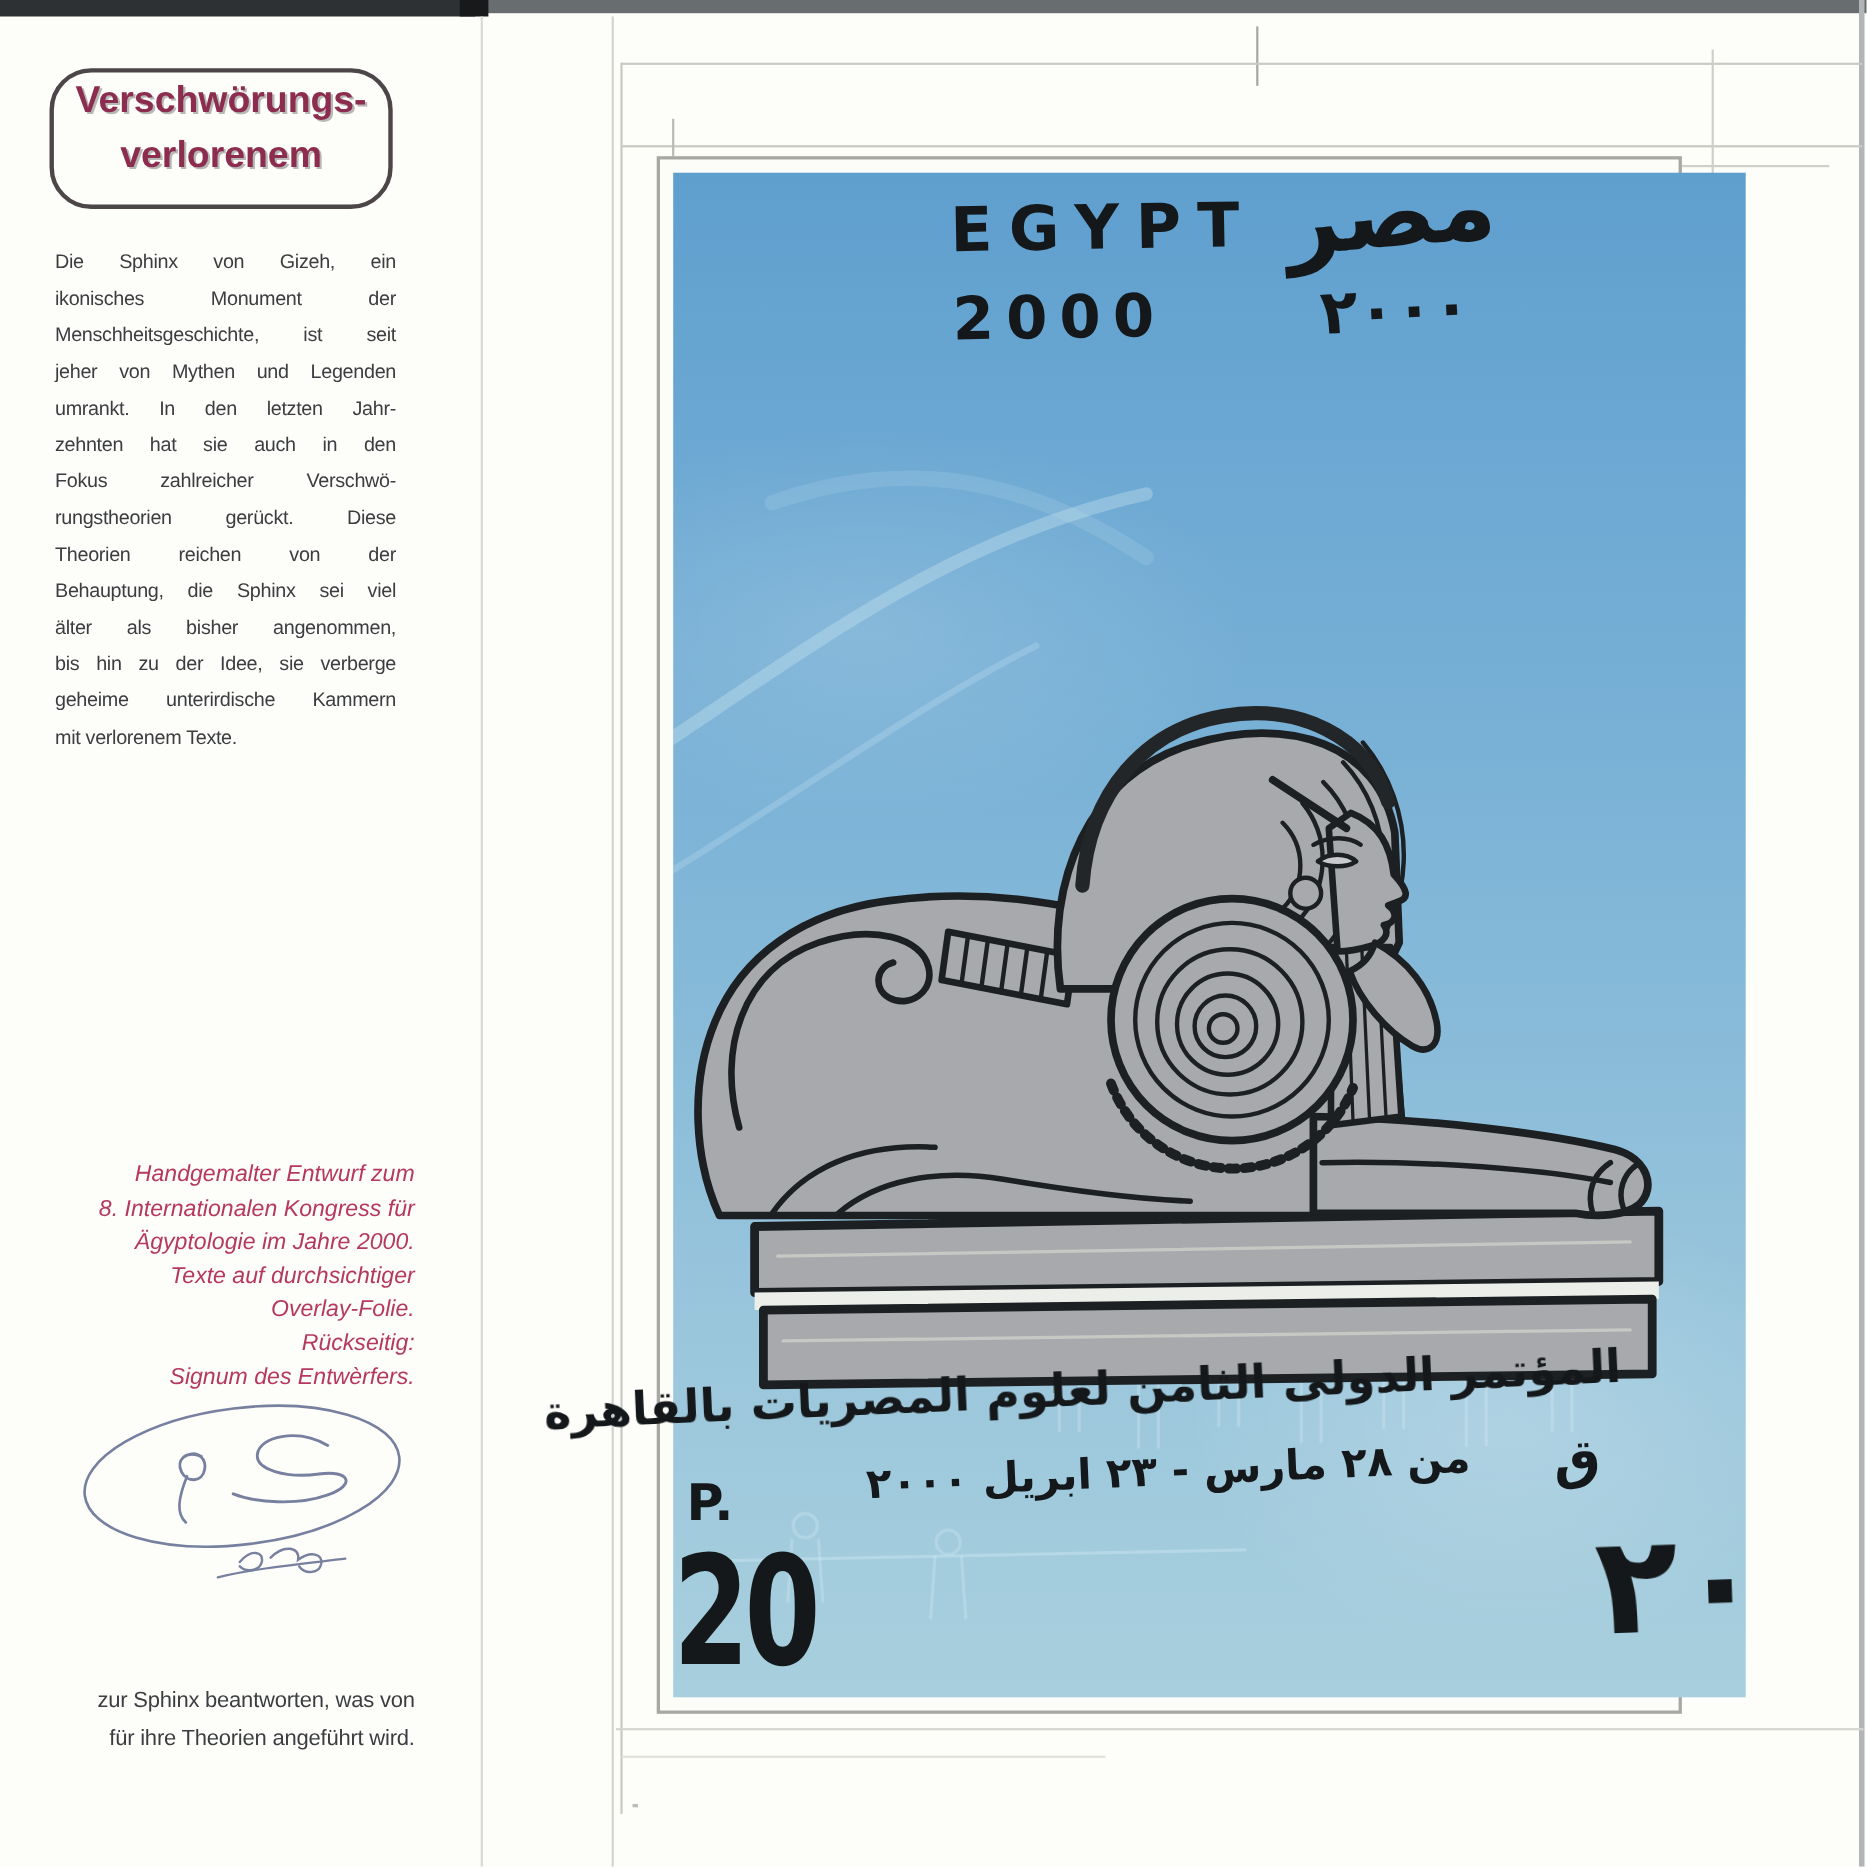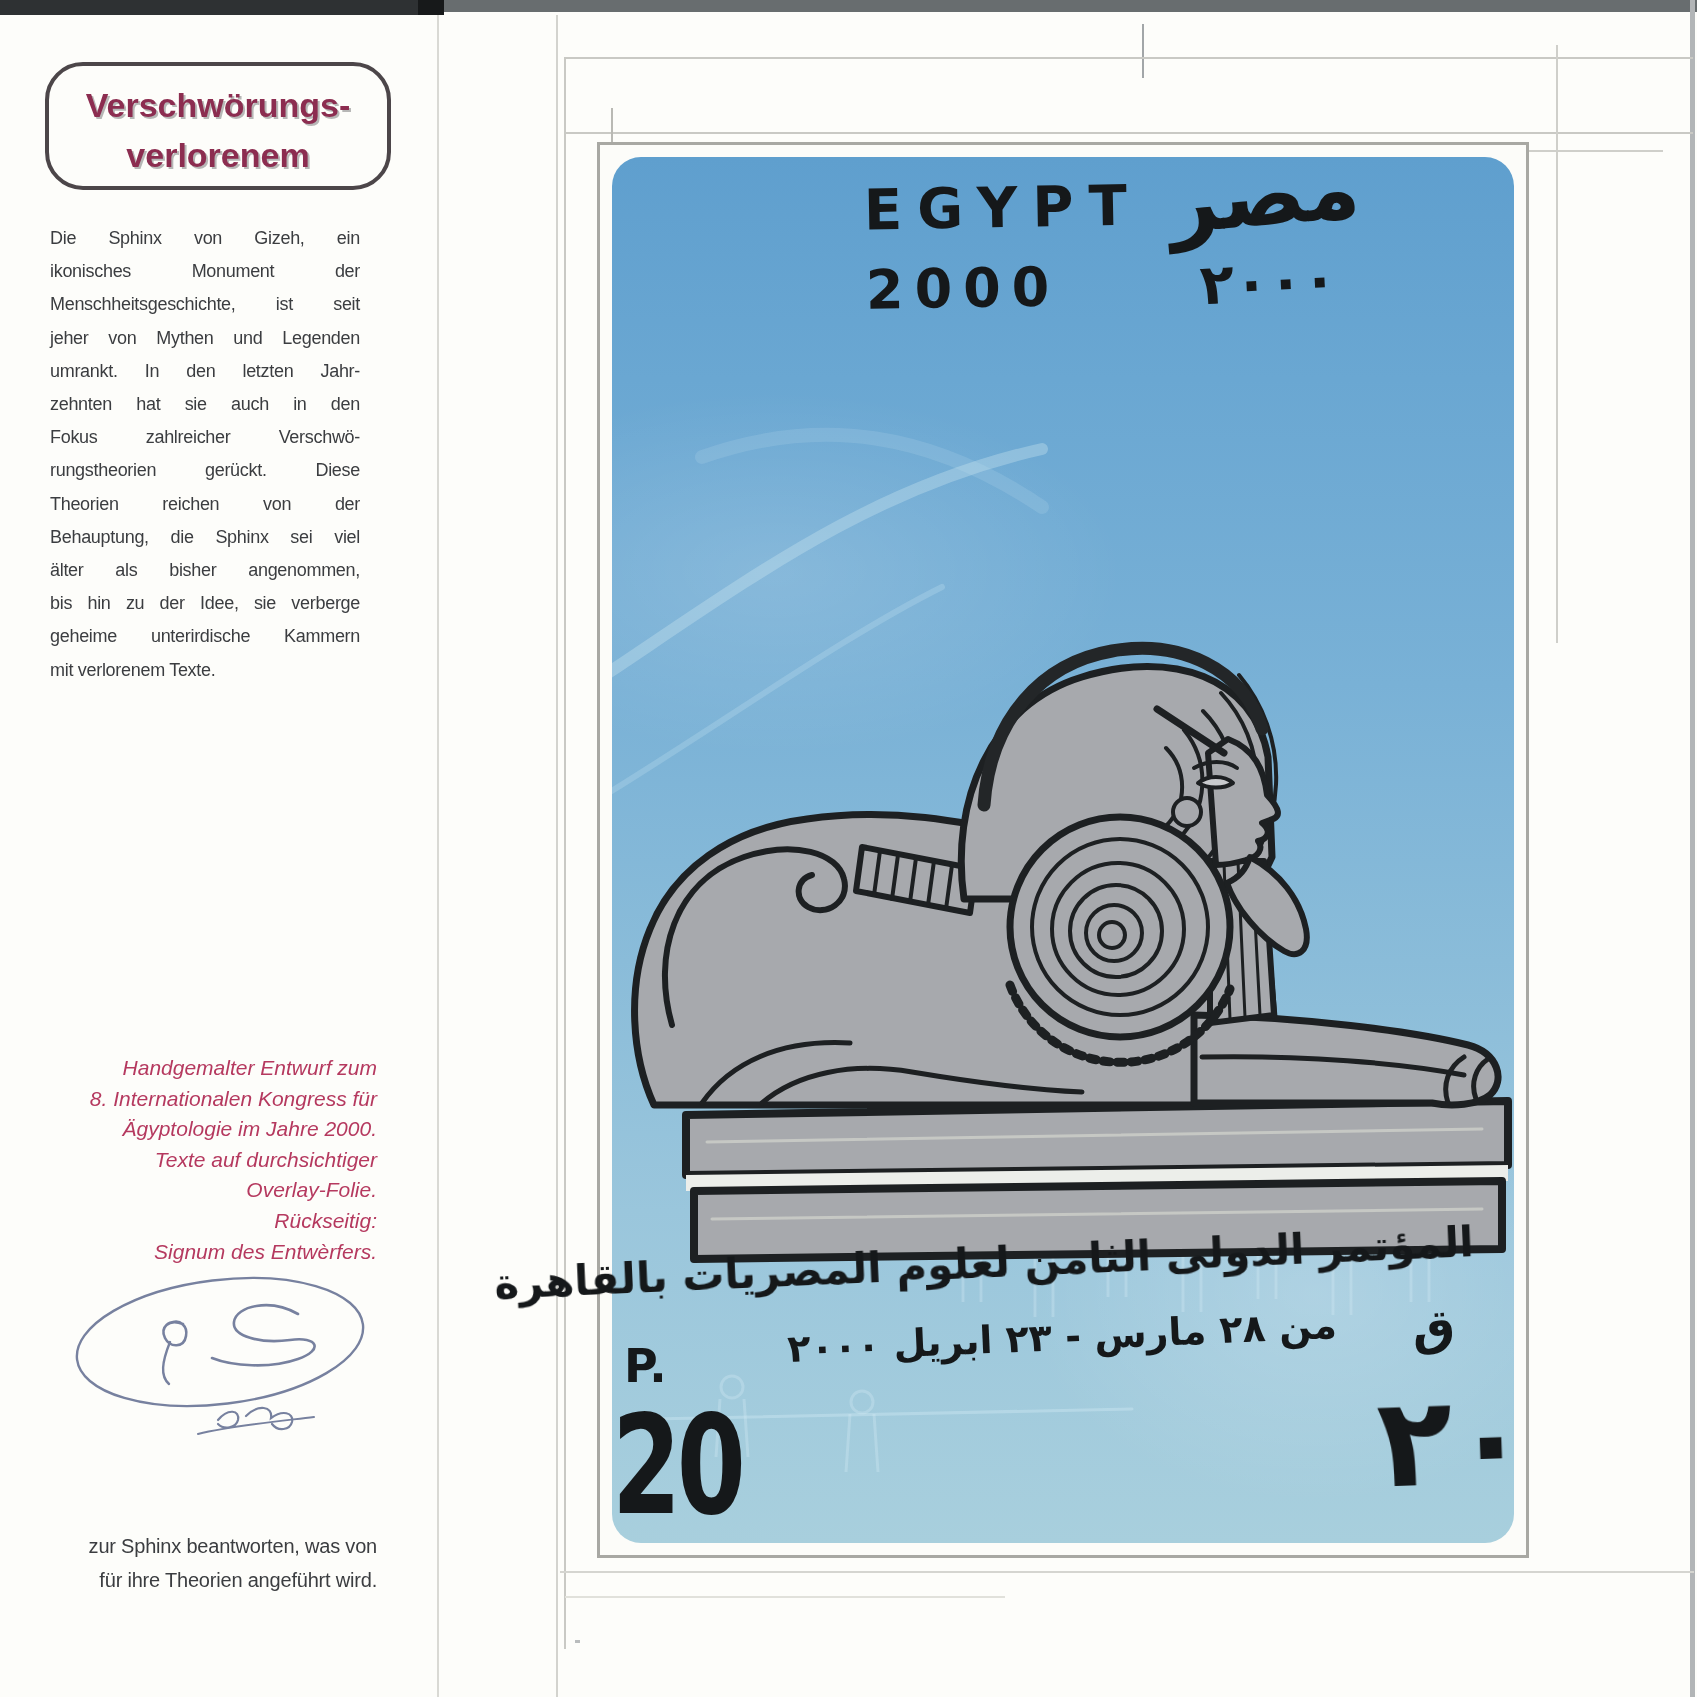--- a/index.html
+++ b/index.html
@@ -10,22 +10,22 @@
   
   .top-bar-left{left:0;top:0;width:432px;height:15px;background:#2e3133;}
   .top-bar-right{left:432px;top:0;width:1265px;height:12px;background:#686d6f;}
   .top-bar-blob{left:418px;top:0;width:26px;height:15px;background:#17191a;}
   .right-edge{left:1690px;top:0;width:5px;height:1697px;background:#b2b5b7;}
   .fold-1{left:437px;top:15px;width:2px;height:1682px;background:#d9d9d4;}
   .fold-2{left:556px;top:15px;width:2px;height:1682px;background:#d3d3ce;}
   .top-tick{left:1142px;top:24px;width:2px;height:54px;background:#a2a6a8;}
 
   
-  .title-box{left:45px;top:62px;width:346px;height:128px;border:4px solid #4c4649;
-             border-radius:38px;box-sizing:border-box;text-align:center;padding-top:14px;}
+  .title-box{left:45px;top:62px;width:312px;height:128px;border:4px solid #4c4649;
+             border-radius:38px;box-sizing:border-box;text-align:center;}
   .title-line{font-size:34px;font-weight:bold;color:#8c2d50;line-height:50px;
               text-shadow:2px 2px 0 rgba(125,125,125,.55);}
   .intro{left:50px;top:222px;width:310px;color:#3b3d40;font-size:18px;letter-spacing:-0.3px;}
   .intro .ln{line-height:33.2px;text-align:justify;text-align-last:justify;}
   .intro .ln:last-child{text-align-last:left;}
   .caption{left:60px;top:1053px;width:317px;color:#b5395f;font-size:21px;font-style:italic;}
   .caption .ln{line-height:30.6px;text-align:right;}
   .outro{left:28px;top:1530px;width:349px;color:#3b3d40;font-size:20px;letter-spacing:-0.2px;}
   .outro .ln{line-height:33.5px;text-align:right;}
   .sig{left:70px;top:1262px;width:300px;height:195px;}
@@ -38,25 +38,25 @@
   .pg-v1{left:564px;top:57px;width:2px;height:1592px;}
   .pg-v2{left:611px;top:108px;width:2px;height:70px;background:#b9b9b4;}
   .pg-v3{left:1556px;top:45px;width:2px;height:598px;background:#cfcfca;}
   .pg-b1{left:560px;top:1571px;width:1134px;height:2px;background:#d5d5d0;}
   .pg-b2{left:565px;top:1596px;width:440px;height:2px;background:#e1e1db;}
   .pg-dot{left:575px;top:1640px;width:5px;height:3px;background:#b9bcbd;}
 
   
   .stamp-outer{left:597px;top:142px;width:932px;height:1416px;box-sizing:border-box;
                border:3px solid #a8a8a3;background:#fcfcf9;}
-  .stamp-canvas{left:612px;top:157px;width:902px;height:1386px;overflow:visible;
+  .stamp-canvas{left:612px;top:157px;width:975px;height:1386px;overflow:visible;
       background:
         radial-gradient(420px 300px at 78% 82%, rgba(255,255,255,.18), rgba(255,255,255,0) 70%),
         radial-gradient(500px 260px at 18% 30%, rgba(255,255,255,.14), rgba(255,255,255,0) 70%),
-        linear-gradient(180deg,#5f9fce 0%,#6aa7d2 16%,#79b1d6 38%,#8abcd9 58%,#9ac6dc 76%,#a8cfdd 100%); border-radius: 29px;}
+        linear-gradient(180deg,#5f9fce 0%,#6aa7d2 16%,#79b1d6 38%,#8abcd9 58%,#9ac6dc 76%,#a8cfdd 100%);}
   .stamp-canvas svg{position:absolute;left:0;top:0;}
   .ink{color:#15181a;font-weight:bold;font-family:"DejaVu Sans",sans-serif;white-space:nowrap;}
   .t-egypt{left:252px;top:18px;font-size:56px;letter-spacing:15px;transform:rotate(-1deg);}
   .t-2000{left:254px;top:100px;font-size:54px;letter-spacing:11px;transform:rotate(-1deg);}
   .t-misr{left:556px;top:-12px;font-size:86px;transform:rotate(-5deg);}
   .t-yr-ar{left:588px;top:92px;font-size:56px;letter-spacing:4px;transform:rotate(-3deg);}
   .t-event{left:40px;top:1078px;width:822px;text-align:center;font-size:42px;transform:rotate(-2.5deg);}
   .t-date{left:150px;top:1158px;width:600px;text-align:center;font-size:38px;transform:rotate(-2.5deg);}
   .t-p{left:12px;top:1182px;font-size:46px;}
   .t-20{left:0px;top:1228px;font-size:138px;letter-spacing:-6px;transform:scaleX(.72);transform-origin:left;}

